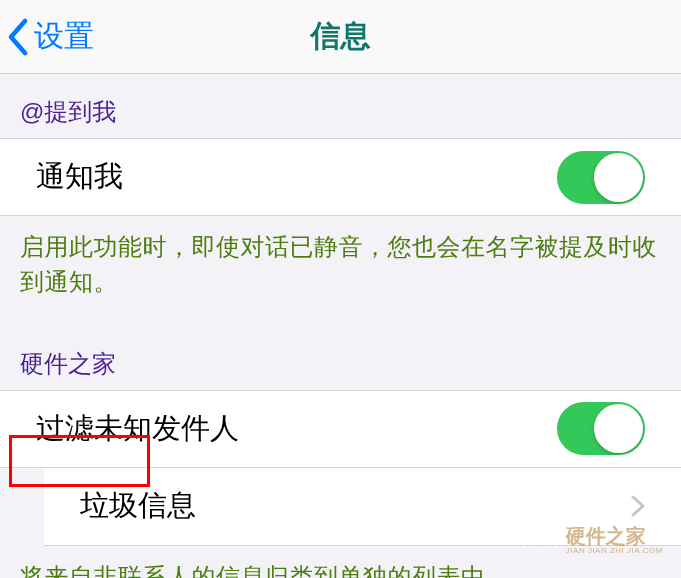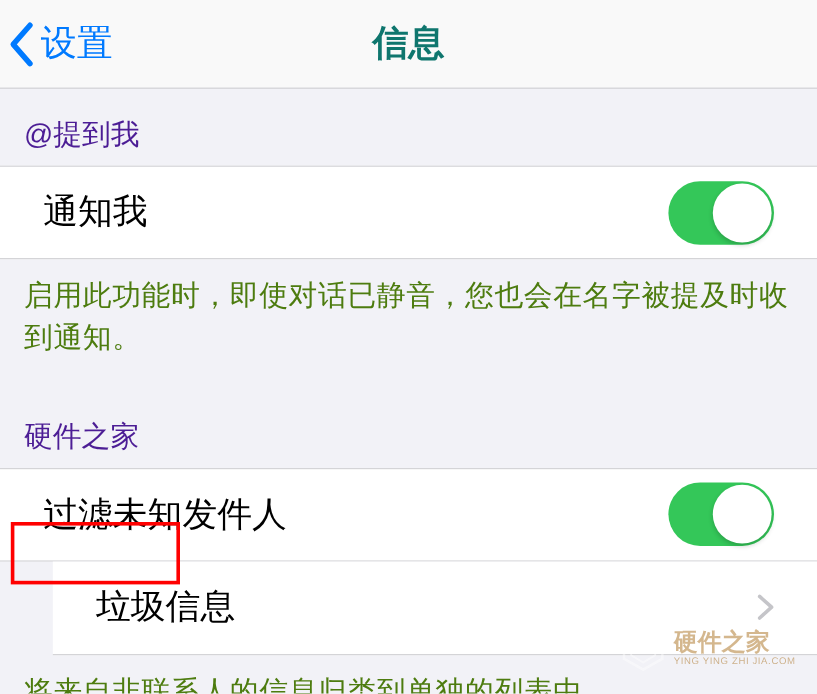--- a/index.html
+++ b/index.html
@@ -180,15 +180,15 @@
 
 <div class="highlight-box" style="left: 9px; top: 435px; width: 141px; height: 52px;"></div>
 
 <div class="watermark">
   <svg class="watermark-icon" viewBox="0 0 36 40">
     <polygon points="18,2 34,11 34,29 18,38 2,29 2,11" fill="none" stroke="#fff" stroke-width="2"></polygon>
     <polygon points="18,8 28,14 28,26 18,32 8,26 8,14" fill="none" stroke="#fff" stroke-width="1.5"></polygon>
   </svg>
   <div class="watermark-text">
     <div class="watermark-main">硬件之家</div>
-    <div class="watermark-sub">YING YING ZHI JIA.COM</div>
+    <div class="watermark-sub">JIAN JIAN ZHI JIA.COM</div>
   </div>
 </div>
 
 </body></html>

